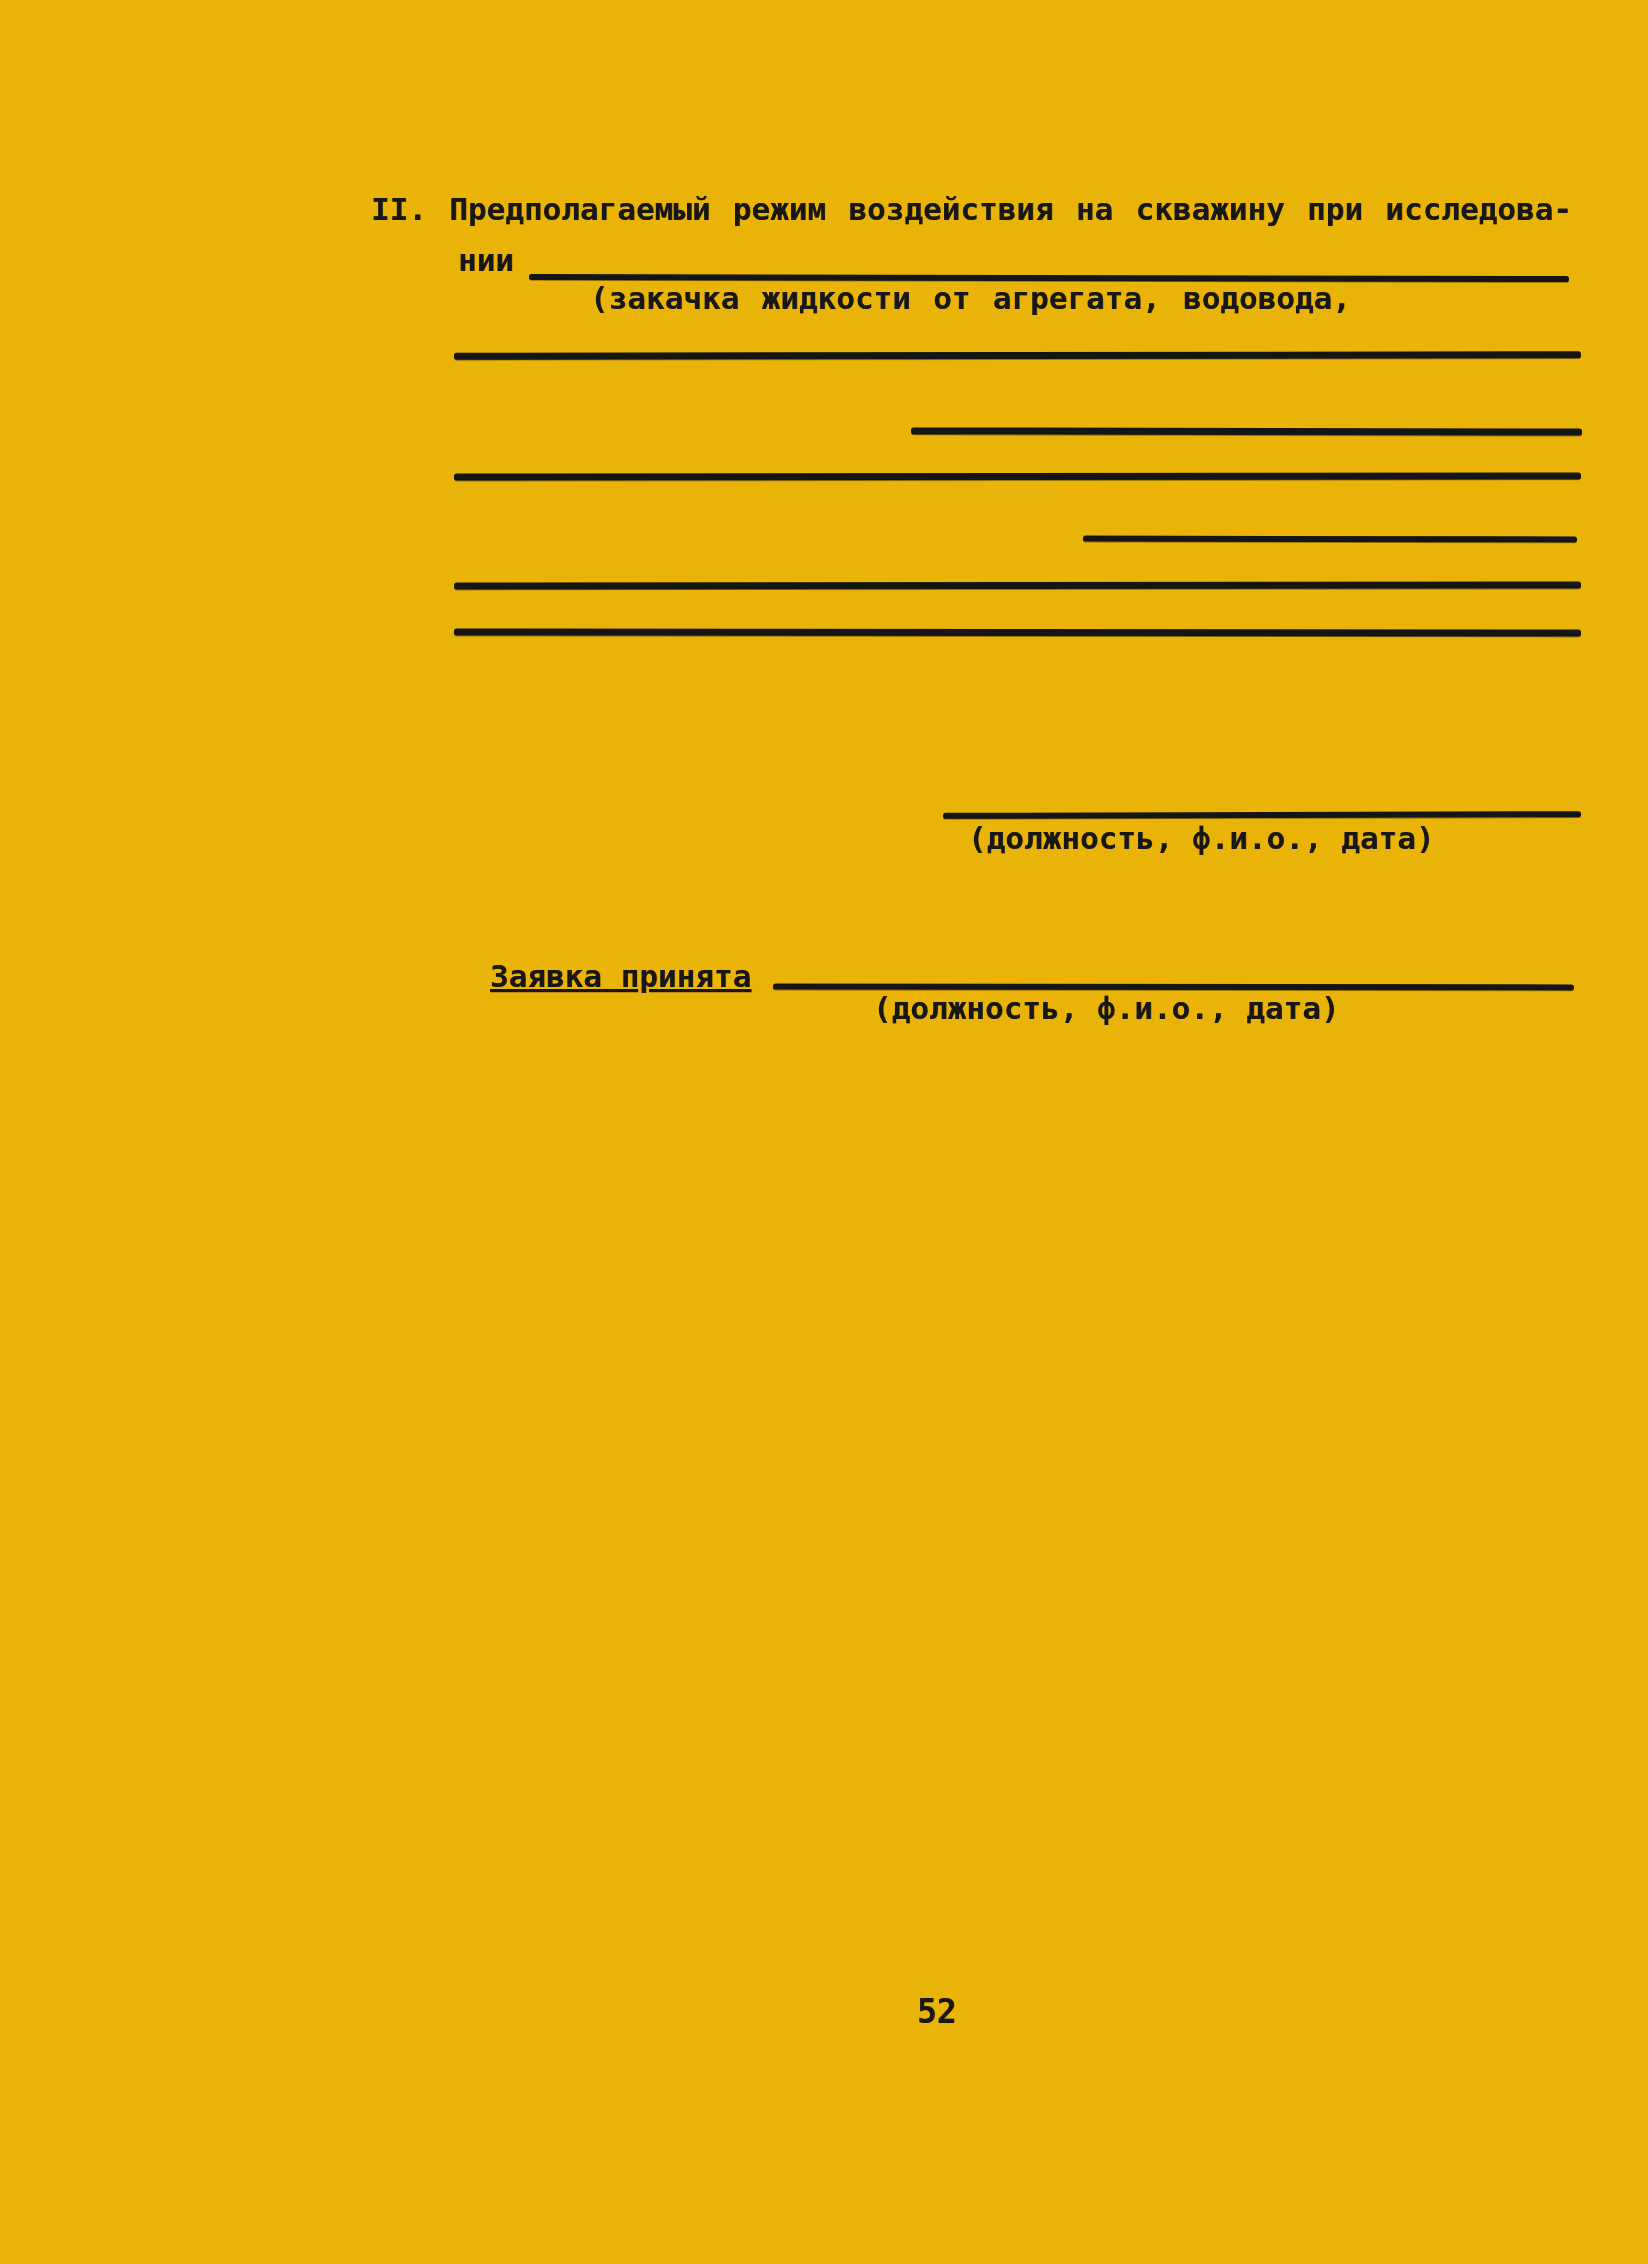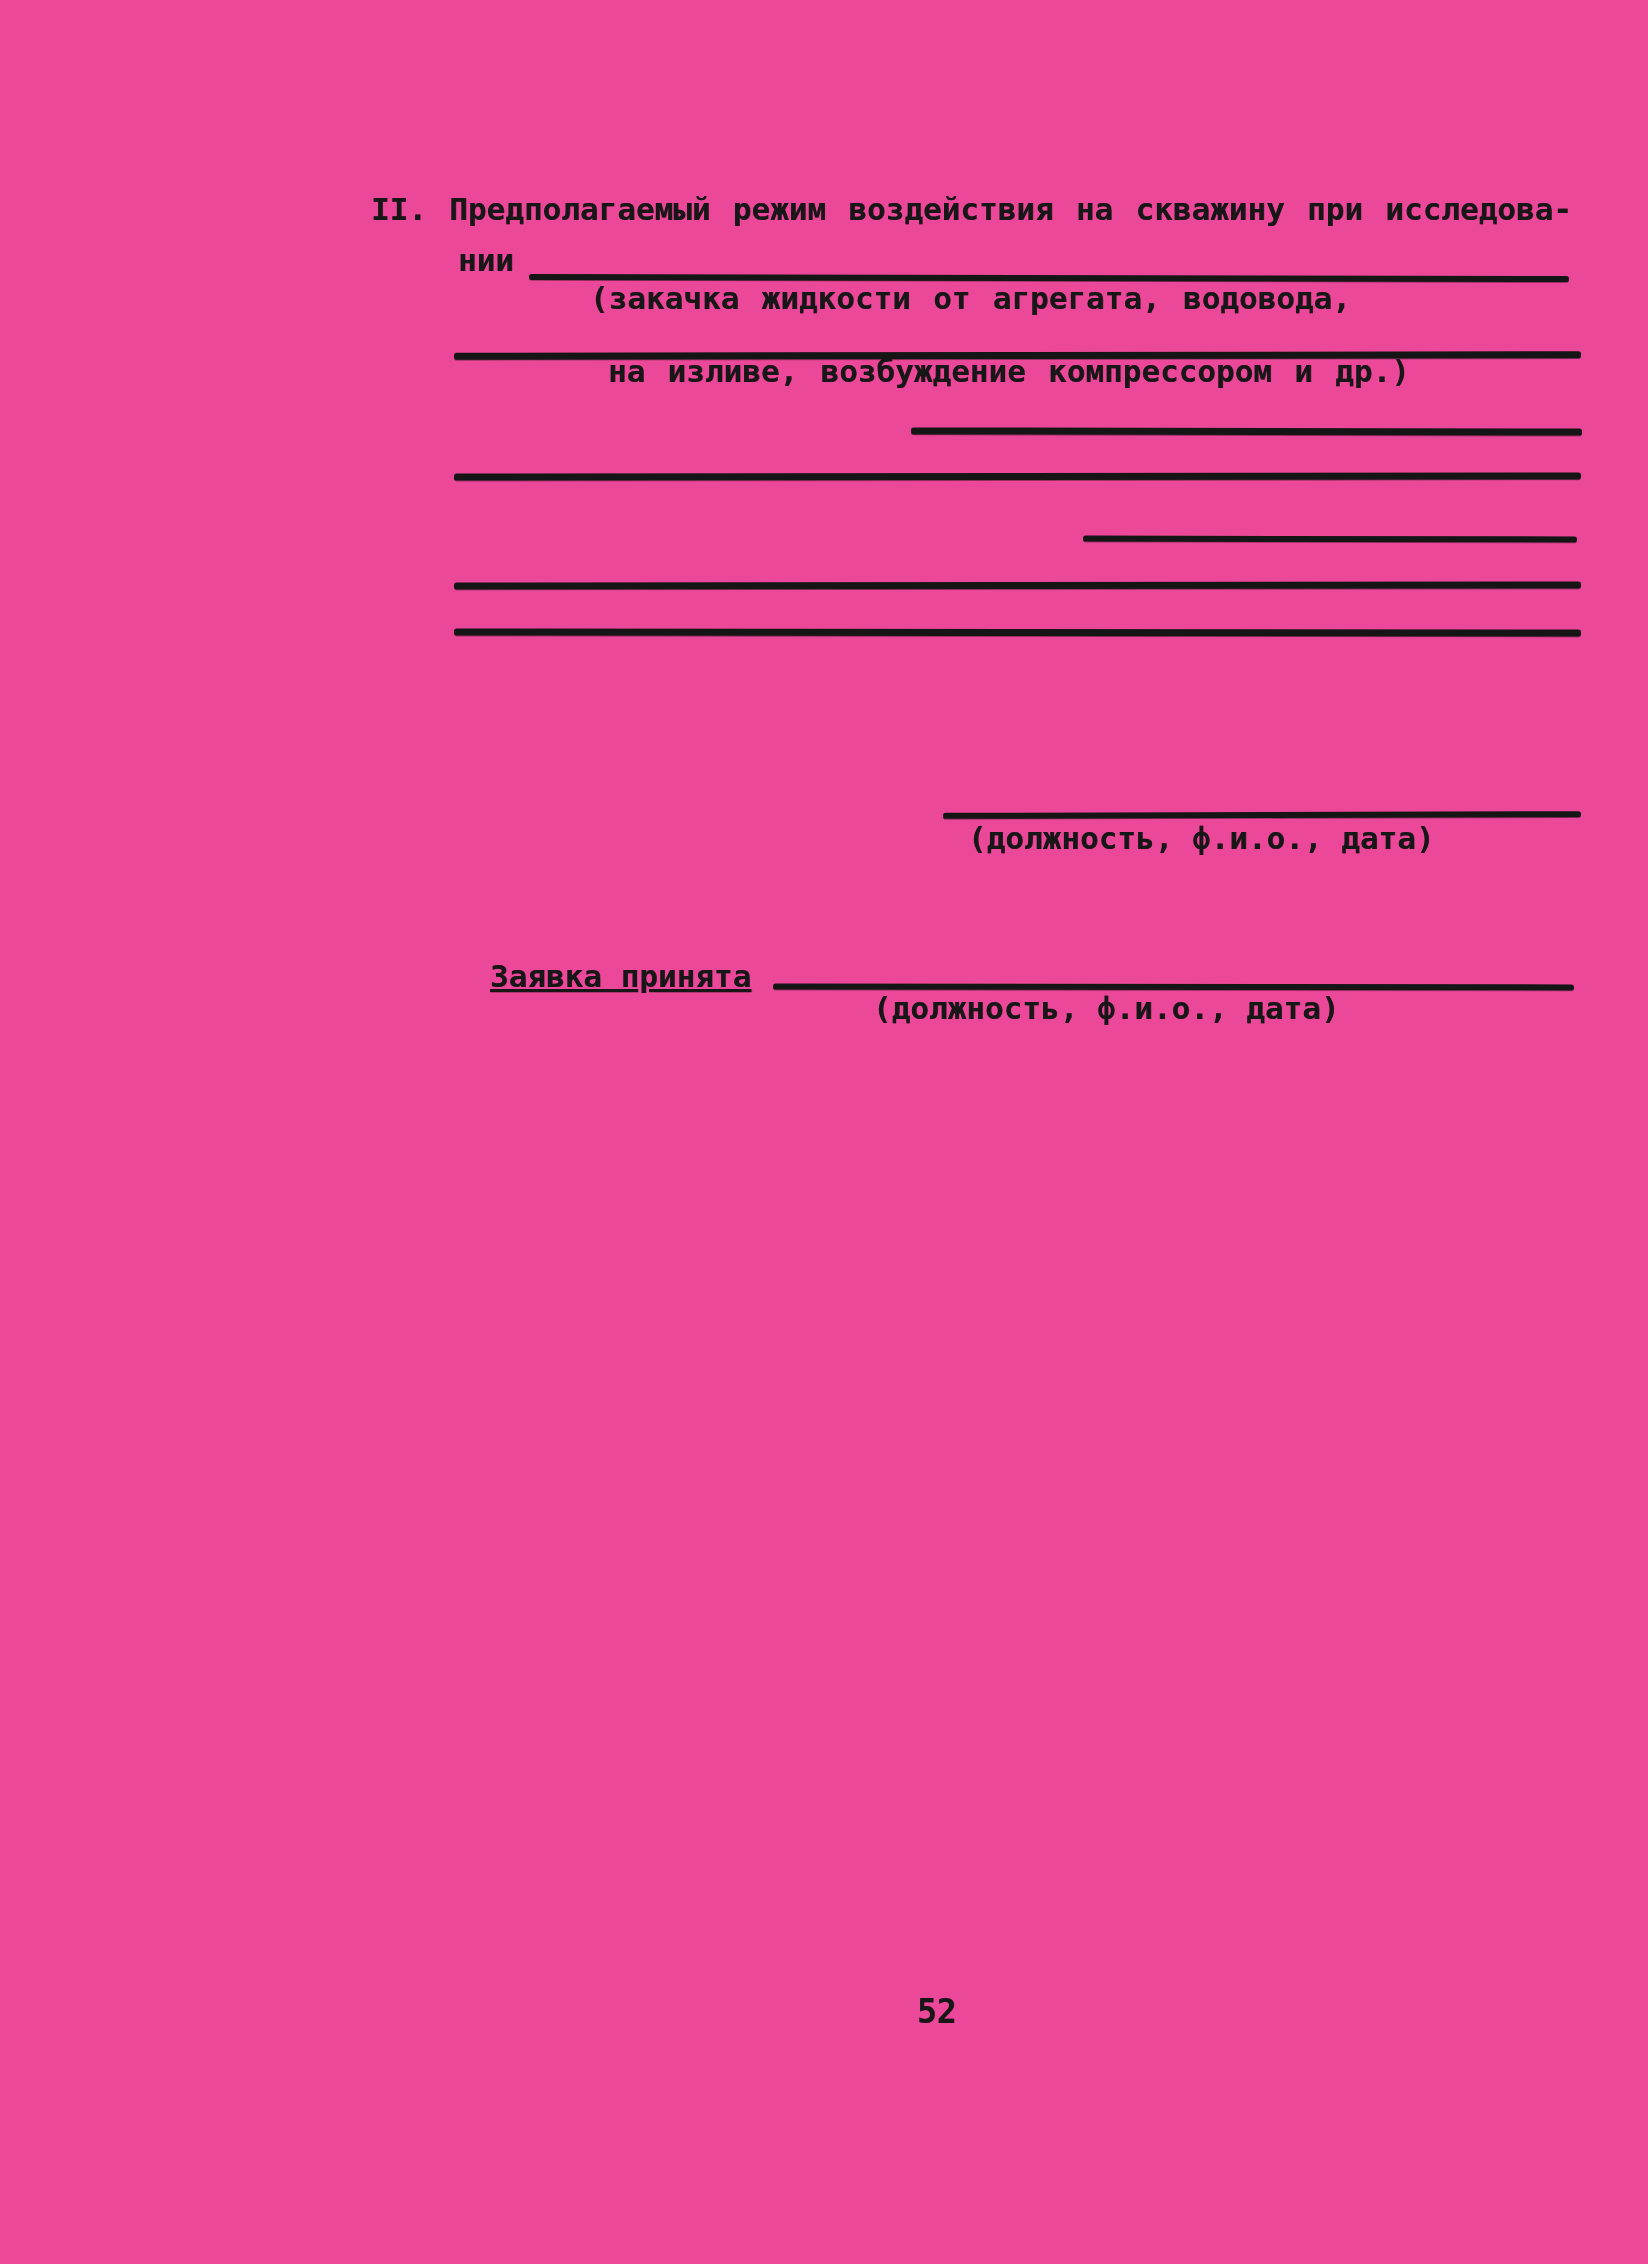--- a/index.html
+++ b/index.html
@@ -5,21 +5,21 @@
   html, body {
     margin: 0;
     padding: 0;
     background: #e8e8e8;
   }
   .page {
     position: relative;
     width: 1648px;
     height: 2264px;
     margin: 0 auto;
-    background: #ec4899;
+    background: #eab308;
     overflow: hidden;
     font-family: "DejaVu Sans Mono", "Liberation Mono", monospace;
     font-weight: 700;
     color: #171717;
     font-size: 31px;
     line-height: 1.2;
   }
   .t {
     position: absolute;
     white-space: nowrap;
@@ -69,21 +69,20 @@
   <span class="t ws4" id="item11-line1">II. Предполагаемый режим воздействия на скважину при исследова-</span>
 
   <span class="t" id="item11-line2">нии</span>
 
   <div class="rule" id="rule-item11-a"></div>
 
   <span class="t ws4" id="item11-hint1">(закачка жидкости от агрегата, водовода,</span>
 
   <div class="rule" id="rule-item11-b"></div>
 
-  <span class="t ws4" id="item11-hint2">на изливе, возбуждение компрессором и др.)</span>
 
 
   <div class="rule" id="rule-item12-a"></div>
 
   <div class="rule" id="rule-item12-b"></div>
 
 
   <div class="rule" id="rule-item13-a"></div>
 
   <div class="rule" id="rule-item13-b"></div>

